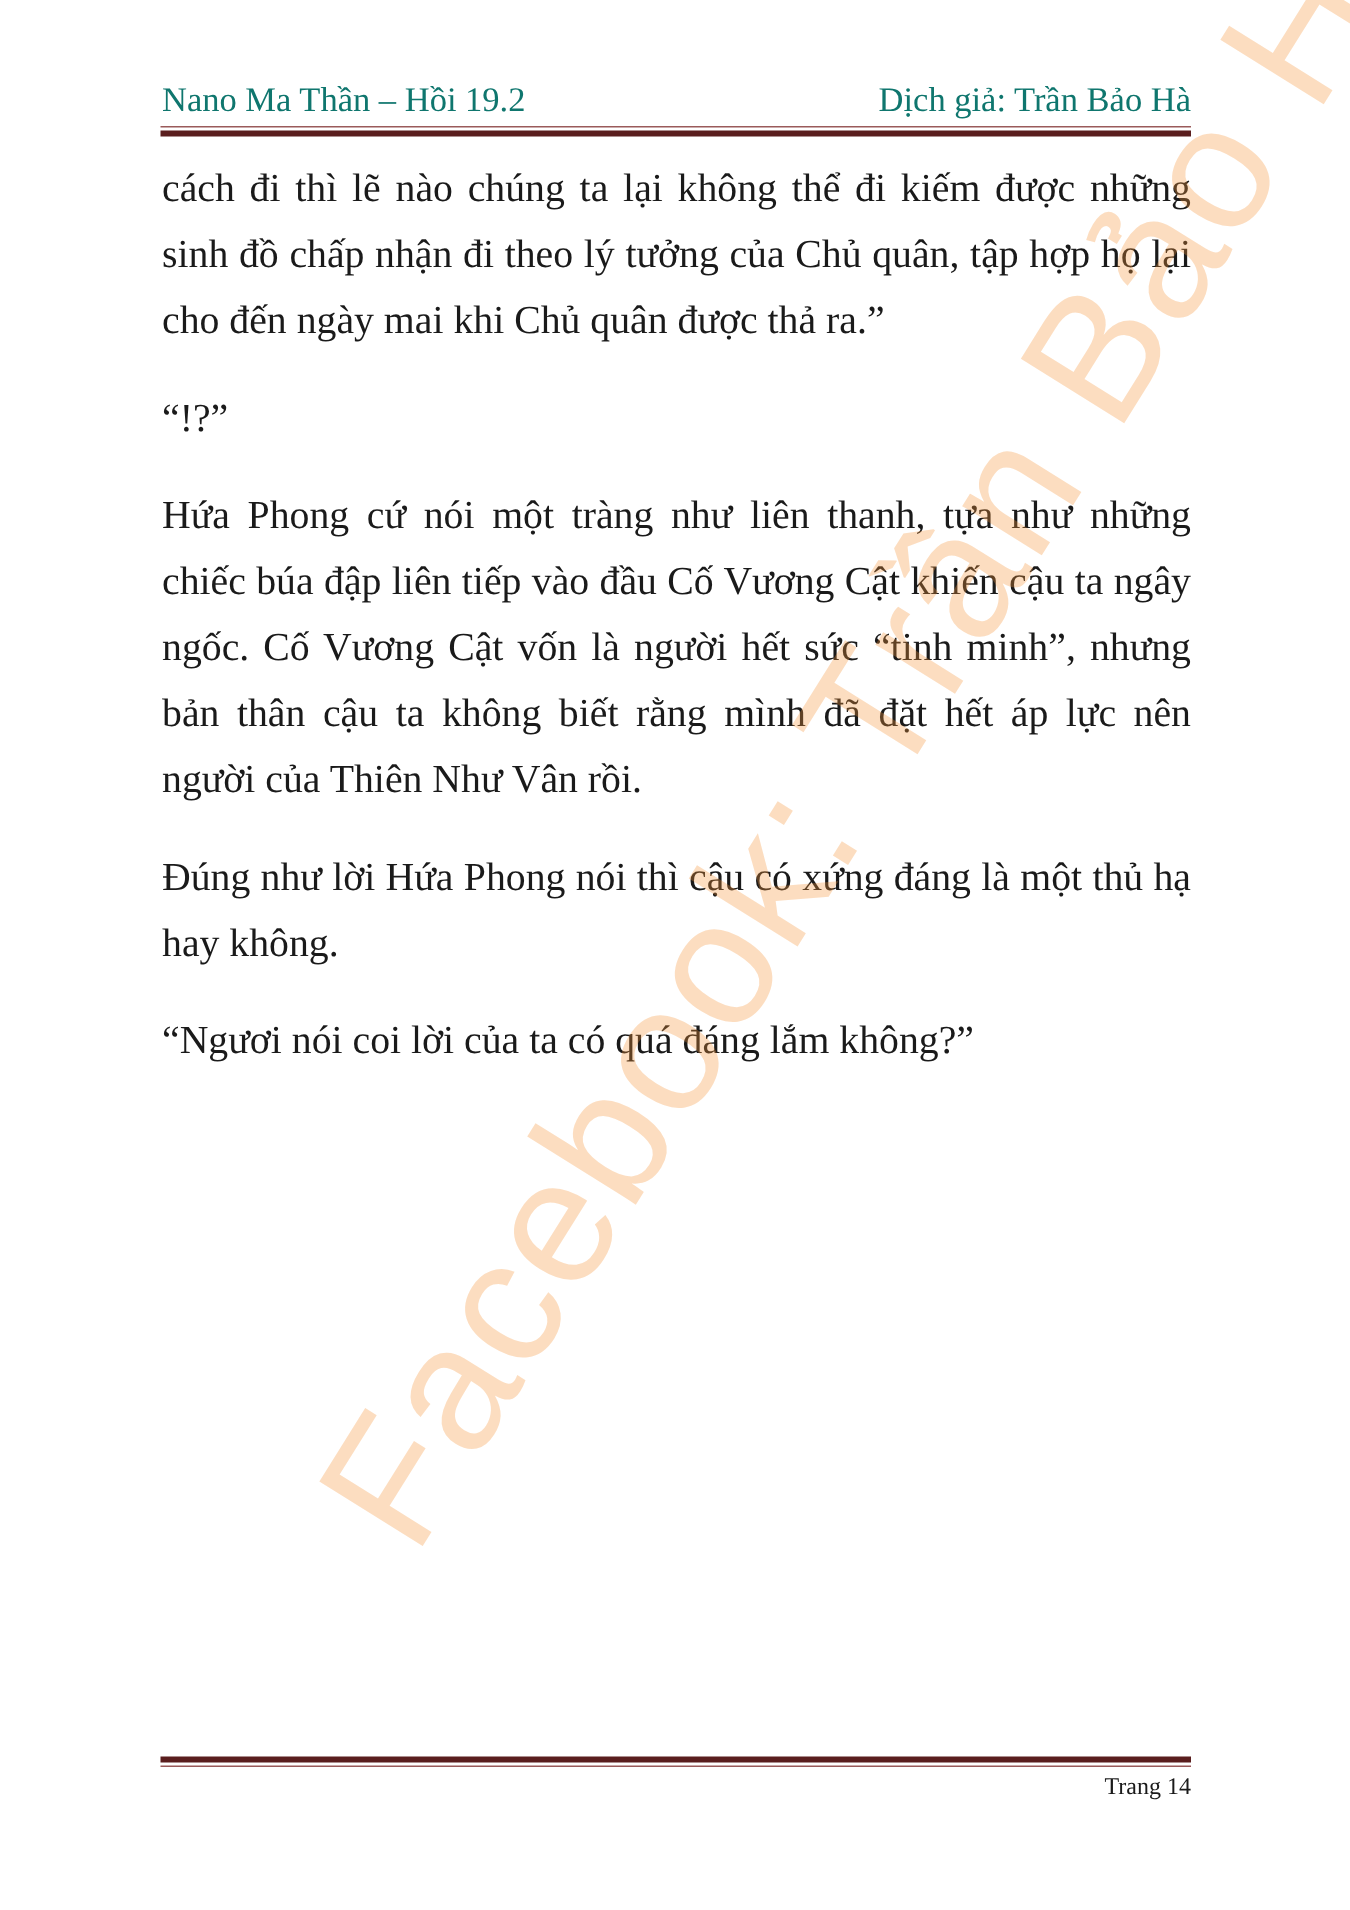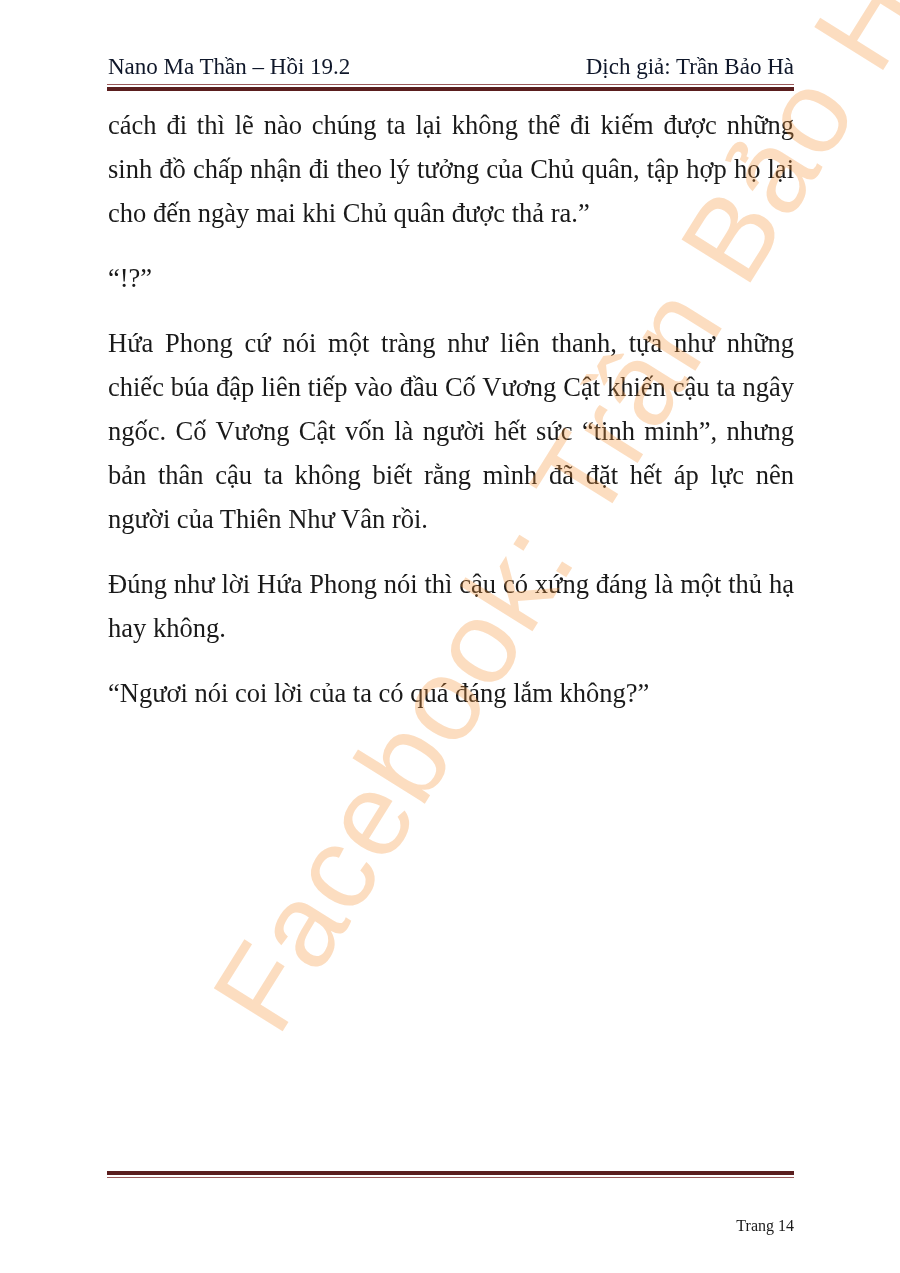--- a/index.html
+++ b/index.html
@@ -9,21 +9,21 @@
       position: relative;
       overflow: hidden;
       font-family: "Liberation Serif", "DejaVu Serif", serif;
       color: #1a1a1a;
     }
     .page { position: absolute; left: 0; top: 0; width: 900px; height: 1273px; }
 
     .header {
       position: absolute; left: 108px; top: 52px; width: 686px; height: 30px;
       display: flex; justify-content: space-between; align-items: flex-end;
-      font-size: 23px; line-height: 30px; color: #0f172a;
+      font-size: 23px; line-height: 30px; color: #0f766e;
     }
     .header-rule {
       position: absolute; left: 107px; top: 84px; width: 687px; height: 8px;
     }
     .header-rule .thin { position: absolute; left: 0; top: 0; width: 100%; height: 1px; background: #9a5a5a; }
     .header-rule .thick { position: absolute; left: 0; top: 3px; width: 100%; height: 4px; background: #5a1e1e; }
 
     .body-text {
       position: absolute; left: 108px; top: 103px; width: 686px;
       font-size: 26.5px; line-height: 44px;
@@ -31,21 +31,21 @@
     .para { margin: 0 0 21px 0; text-align: justify; }
     .para.last { text-align: justify; text-align-last: justify; }
 
     .footer-rule {
       position: absolute; left: 107px; top: 1171px; width: 687px; height: 8px;
     }
     .footer-rule .thick { position: absolute; left: 0; top: 0; width: 100%; height: 4px; background: #5a1e1e; }
     .footer-rule .thin { position: absolute; left: 0; top: 6px; width: 100%; height: 1px; background: #9a5a5a; }
 
     .footer {
-      position: absolute; left: 108px; top: 1216px; width: 686px;
+      position: absolute; left: 108px; top: 1182px; width: 686px;
       text-align: right; font-size: 16px; line-height: 20px; color: #1a1a1a;
     }
 
     .watermark {
       position: absolute; left: 50px; top: 610px; width: 820px;
       transform: rotate(-58deg); transform-origin: center center;
       font-family: "Liberation Sans", "DejaVu Sans", sans-serif;
       font-size: 118px; line-height: 120px;
       color: rgba(245, 150, 60, 0.32);
       text-align: center; white-space: nowrap;

